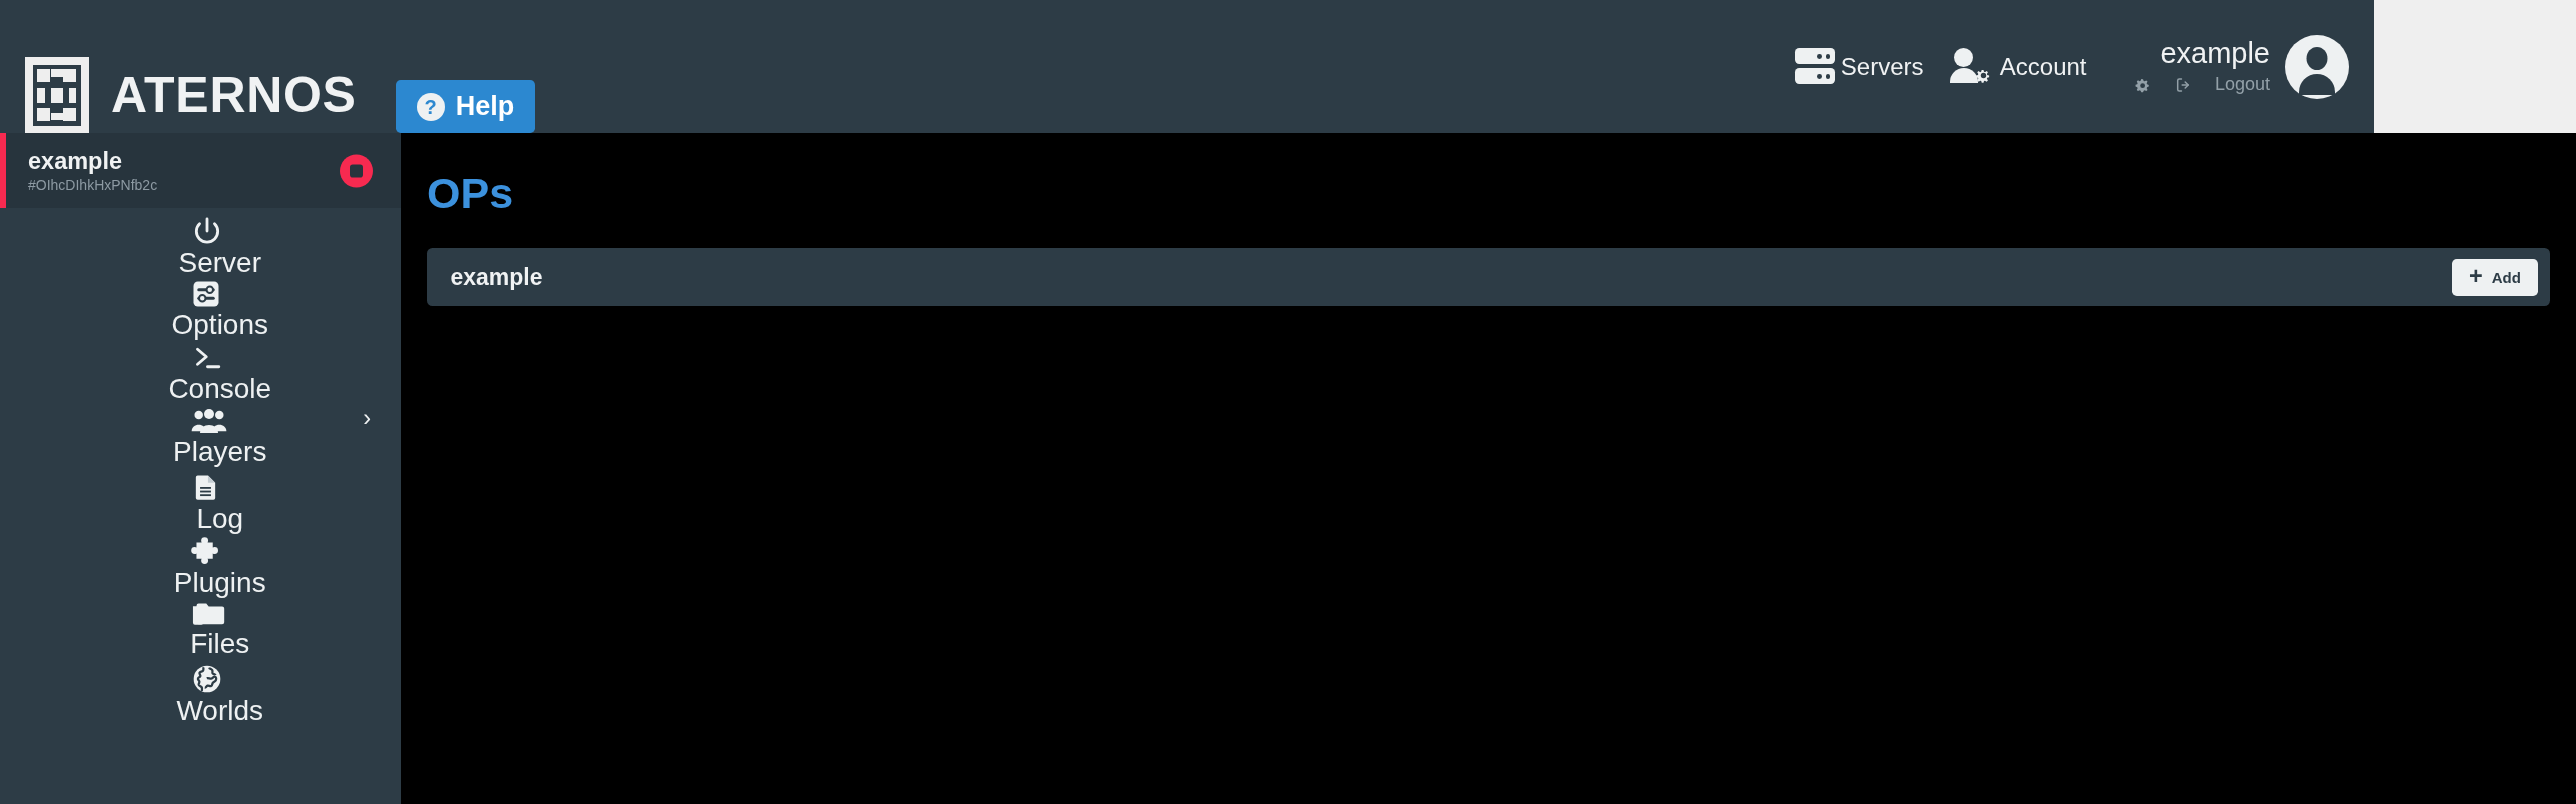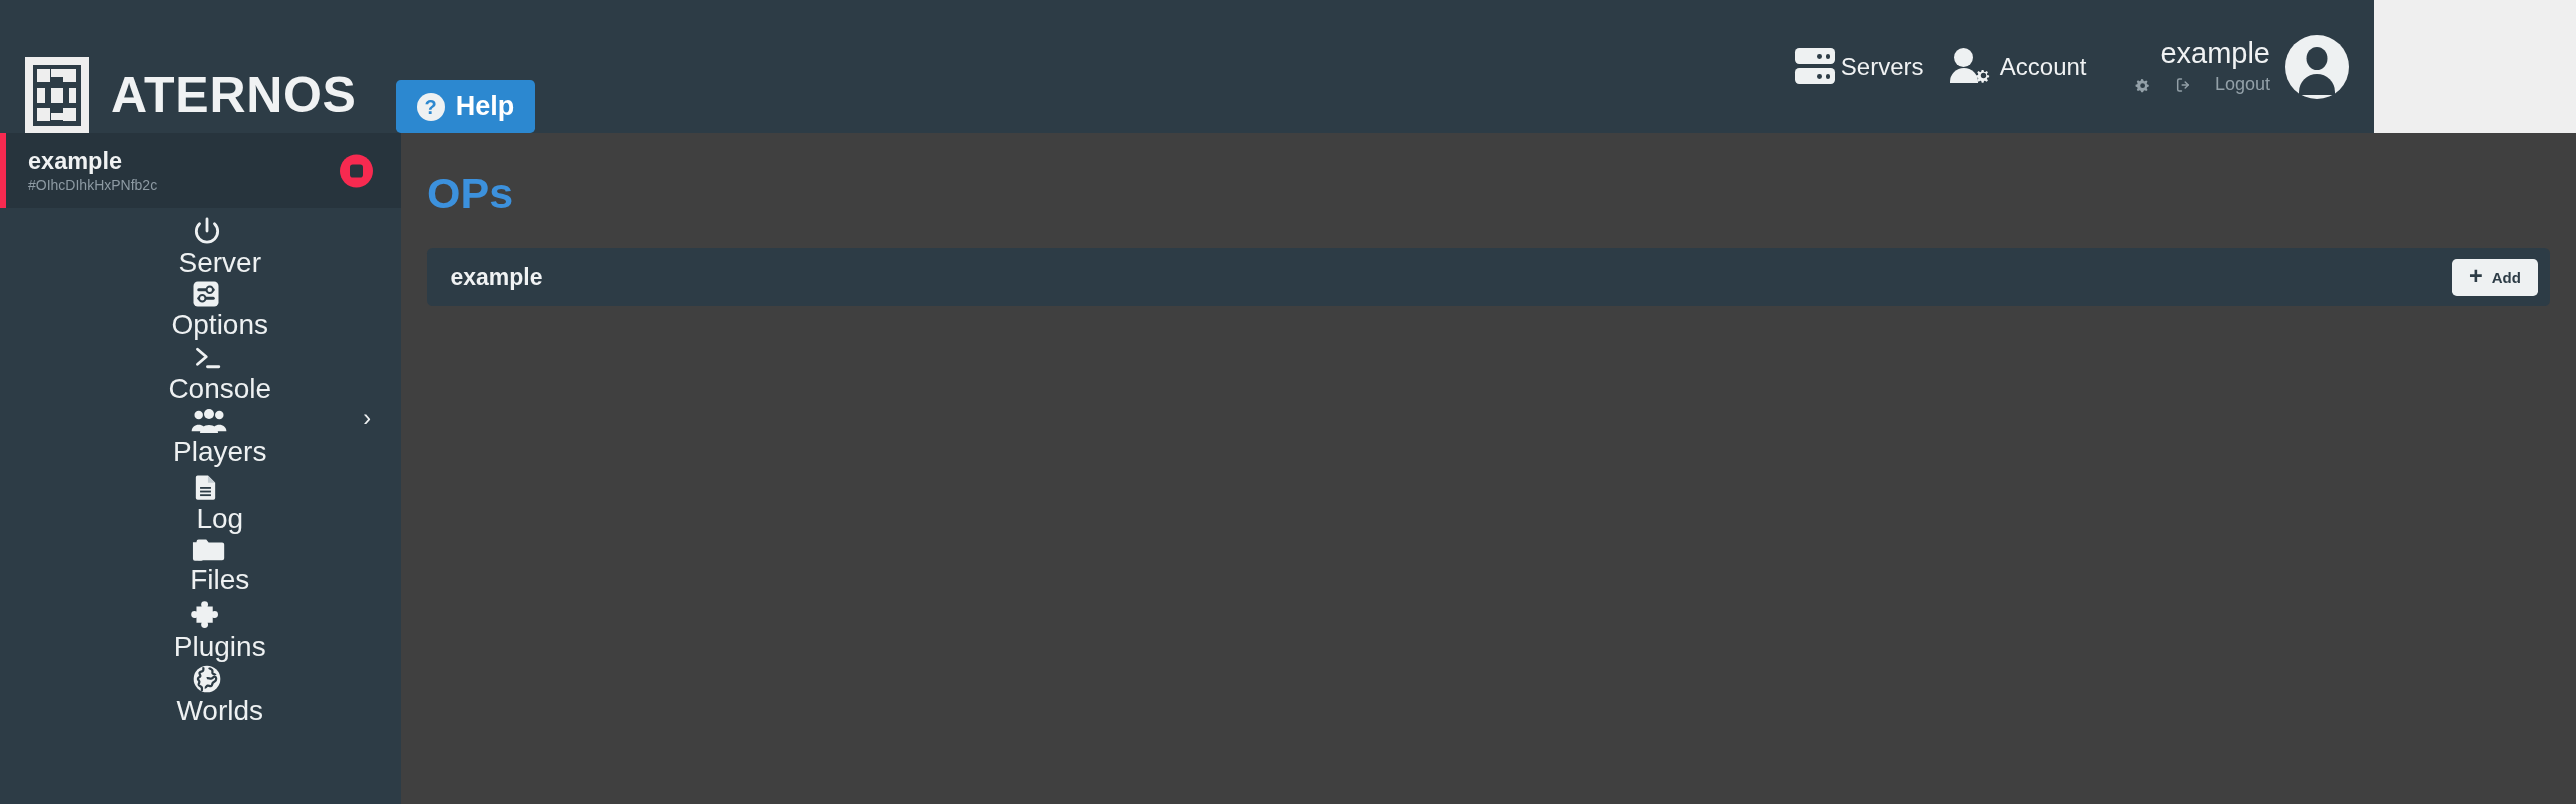--- a/index.html
+++ b/index.html
@@ -259,21 +259,21 @@
     color: #eef1f2;
     font-size: 23.5px;
     line-height: 1;
   }
 
   
   .main {
     position: absolute;
     left: 401px; top: 133px;
     width: 2175px; height: 672px;
-    background: #404040;
+    background: #000000;
   }
   .page-title {
     color: #3c91dd;
     font-size: 43px;
     font-weight: bold;
     margin: 36px 0 0 26px;
   }
   .ops-card {
     margin: 30px 26px 0 26px;
     background: #2d3c46;
@@ -476,36 +476,36 @@
           <rect x="7.5" y="18" width="9" height="1.5" fill="#2d3c46"></rect>
         </svg>
       </span>
       <span class="label">Log</span>
       <span class="chev"></span>
     </div>
 
 
     <div class="nav-item">
       <span class="ico">
+        <svg width="32" height="32" viewBox="0 0 24 24" fill="#eef1f2">
+          <path d="M10.2 1.6a2.6 2.6 0 0 1 2.6 2.6c0 .5-.15.95-.4 1.35h3.9v3.9c.4-.25.85-.4 1.35-.4a2.6 2.6 0 0 1 0 5.2c-.5 0-.95-.15-1.35-.4v3.9h-3.9c.25.4.4.85.4 1.35a2.6 2.6 0 0 1-5.2 0c0-.5.15-.95.4-1.35h-3.9v-3.9c-.4.25-.85.4-1.35.4a2.6 2.6 0 0 1 0-5.2c.5 0 .95.15 1.35.4V5.55h3.9a2.46 2.46 0 0 1-.4-1.35 2.6 2.6 0 0 1 2.6-2.6z"></path>
+        </svg>
+      </span>
+      <span class="label">Plugins</span>
+      <span class="chev"></span>
+    </div>
+
+    <div class="nav-item">
+      <span class="ico">
         <svg width="35" height="29" viewBox="0 0 26 22" fill="#eef1f2">
           <path d="M1.2 5.5h4.5l1.6 1.9H9V18a1.5 1.5 0 0 1-1.5 1.5H2.7A1.5 1.5 0 0 1 1.2 18z"></path>
           <path d="M5.5 3.5h5.8l1.8 2.1h10.2a1.6 1.6 0 0 1 1.6 1.6v10.4a1.6 1.6 0 0 1-1.6 1.6H5.5a1.6 1.6 0 0 1-1.6-1.6V5.1a1.6 1.6 0 0 1 1.6-1.6z"></path>
         </svg>
       </span>
       <span class="label">Files</span>
-      <span class="chev"></span>
-    </div>
-
-    <div class="nav-item">
-      <span class="ico">
-        <svg width="32" height="32" viewBox="0 0 24 24" fill="#eef1f2">
-          <path d="M10.2 1.6a2.6 2.6 0 0 1 2.6 2.6c0 .5-.15.95-.4 1.35h3.9v3.9c.4-.25.85-.4 1.35-.4a2.6 2.6 0 0 1 0 5.2c-.5 0-.95-.15-1.35-.4v3.9h-3.9c.25.4.4.85.4 1.35a2.6 2.6 0 0 1-5.2 0c0-.5.15-.95.4-1.35h-3.9v-3.9c-.4.25-.85.4-1.35.4a2.6 2.6 0 0 1 0-5.2c.5 0 .95.15 1.35.4V5.55h3.9a2.46 2.46 0 0 1-.4-1.35 2.6 2.6 0 0 1 2.6-2.6z"></path>
-        </svg>
-      </span>
-      <span class="label">Plugins</span>
       <span class="chev"></span>
     </div>
 
     <div class="nav-item">
       <span class="ico">
         <svg width="32" height="32" viewBox="0 0 24 24">
           <circle cx="12" cy="12" r="10" fill="#eef1f2"></circle>
           <path d="M9.5 3.2c-.6 1.2.2 1.8-.5 2.6-.8.9-2.2.4-2.6 1.5-.4 1.1.9 1.6.6 2.6-.3 1-1.7.8-1.8 1.9-.1 1 1.1 1.3 1.1 2.3 0 .9-.8 1.4-.5 2.3.4 1.1 1.9 1 2.3 2 .35.9-.2 1.9.2 2.7" fill="none" stroke="#2d3c46" stroke-width="1.7"></path>
           <path d="M13.6 3.4c.4 1.1 1.7 1 2.3 1.9.55.85-.2 1.8.3 2.5.55.75 1.8.4 2.2 1.3" fill="none" stroke="#2d3c46" stroke-width="1.7"></path>
           <path d="M11.8 11.4c1.3-.4 2.5.6 3.6.2 1-.35 1.5-1.6 2.6-1.3 1 .3 1 1.7.6 2.6-.45 1-1.7 1.1-2.3 2-.5.8-.3 2-1.2 2.4-.9.4-1.8-.6-2.7-.3-.9.3-1.2 1.6-2.1 1.5" fill="none" stroke="#2d3c46" stroke-width="1.7"></path>

